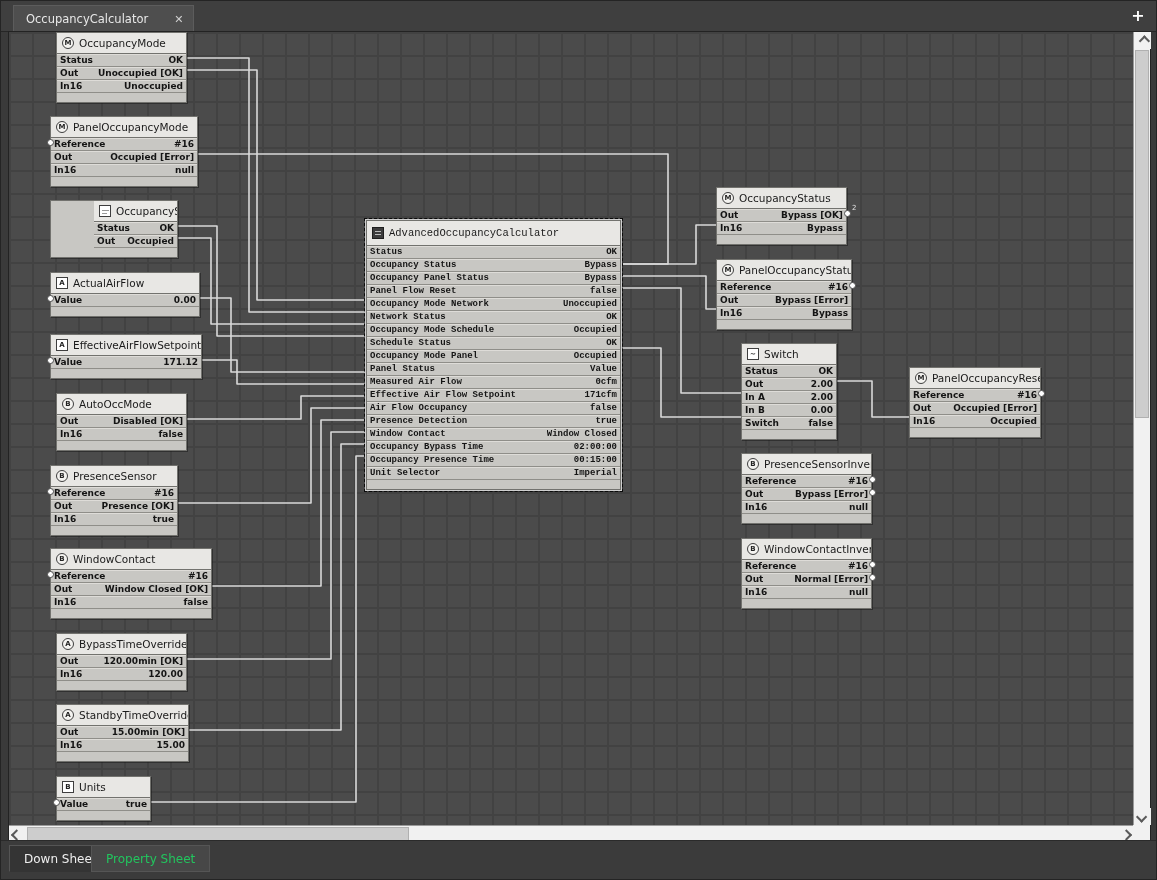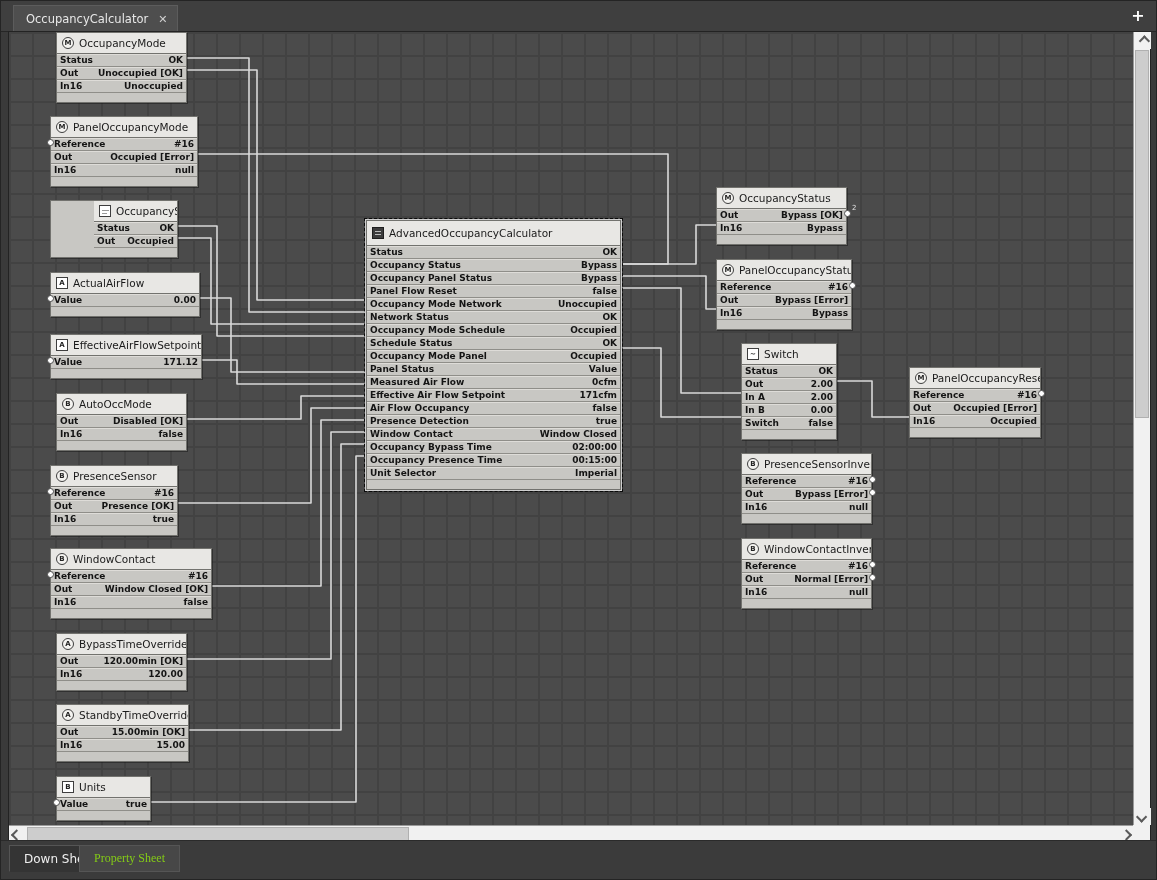--- a/index.html
+++ b/index.html
@@ -4,39 +4,39 @@
 <style>
   html,body{margin:0;padding:0;background:#2e2e2e;}
   .app{position:relative;width:1157px;height:880px;background:#3a3a3a;
        font-family:"DejaVu Sans","Liberation Sans",sans-serif;overflow:hidden;
        border:1px solid #242424;box-sizing:border-box;}
   
   .tabbar{position:absolute;left:0;top:0;right:0;height:30px;background:#3f3f3f;
           border-bottom:1px solid #262626;}
   .toptab{position:absolute;left:12px;top:4px;height:26px;background:#4e4e4e;
           border:1px solid #5c5c5c;border-bottom:none;display:flex;align-items:center;
-          gap:10px;padding:0 10px 0 12px;color:#e8e8e8;font-size:11.5px;}
+          gap:26px;padding:0 10px 0 12px;color:#e8e8e8;font-size:11.5px;}
   .tabclose{color:#d0d0d0;font-size:11px;font-weight:bold;cursor:default;}
   .newtab{position:absolute;right:8px;top:4px;width:20px;height:22px;color:#ffffff;
           font-size:16px;font-weight:bold;text-align:center;line-height:22px;}
   
   .viewport{position:absolute;left:7px;top:30px;width:1143px;height:812px;
             border:1px solid #232323;box-sizing:border-box;background:#4b4b4b;}
   .canvas{position:absolute;left:0;top:0;right:17px;bottom:17px;overflow:hidden;
           background-color:#4b4b4b;
           background-image:linear-gradient(to right,#424242 2px,transparent 2px),
                            linear-gradient(to bottom,#424242 2px,transparent 2px);
           background-size:23px 23px;}
   .wires{position:absolute;left:0;top:0;z-index:1;}
   .wires polyline{fill:none;stroke:#d9d9d9;stroke-width:1.6;stroke-linejoin:round;}
   
   .block{position:absolute;z-index:2;background:#c8c7c3;border:1px solid #72726e;
          box-shadow:1px 1px 0 rgba(0,0,0,0.35);box-sizing:border-box;}
   .block.selected{outline:1px dashed #0a0a0a;outline-offset:1px;
-                  box-shadow:0 0 0 1px #cfcfcf,2px 2px 0 rgba(0,0,0,0.35);}
+                  box-shadow:0 0 0 1px #cfcfcf,2px 2px 0 rgba(0,0,0,0.35);font-family:Liberation Mono, monospace;}
   .btitle{height:20px;background:#e8e7e4;border-bottom:1px solid #72726e;display:flex;
           align-items:center;gap:5px;padding:0 4px 0 5px;font-size:10.5px;color:#1a1a1a;
           white-space:nowrap;overflow:hidden;}
   .block.selected .btitle{height:24px;}
   .brow{height:12px;line-height:12px;display:flex;justify-content:space-between;
         padding:0 3px;font-size:9px;font-weight:bold;color:#141414;background:#c8c7c3;
         border-bottom:1px solid #8f8e89;box-shadow:inset 0 1px 0 #dedcd8;
         white-space:nowrap;}
   .bfoot{height:9px;background:#c8c7c3;}
   .rl{overflow:hidden;margin-right:6px;}
@@ -73,21 +73,21 @@
   .vthumb{position:absolute;left:1px;right:1px;top:18px;height:368px;background:#cdcdcd;
           border:1px solid #b0b0b0;box-sizing:border-box;}
   .hthumb{position:absolute;top:1px;bottom:1px;left:18px;width:382px;background:#cdcdcd;
           border:1px solid #b0b0b0;box-sizing:border-box;}
   
   .bottombar{position:absolute;left:0;bottom:0;right:0;height:38px;background:#3b3b3b;
              border-top:1px solid #2a2a2a;}
   .btab{position:absolute;top:4px;height:27px;display:flex;align-items:center;
         padding:0 14px;font-size:12px;border:1px solid #555555;box-sizing:border-box;}
   .btab.active{left:8px;background:#343434;color:#efefef;border-bottom-color:#343434;}
-  .btab.inactive{left:78px;background:#474747;color:#84cc16;font-family:Liberation Serif, serif;}
+  .btab.inactive{left:90px;background:#474747;color:#22c55e;}
 </style>
 </head>
 <body>
 
 <div class="app">
 
   <div class="tabbar">
     <div class="toptab">
       <span>OccupancyCalculator</span>
       <span class="tabclose">✕</span>

